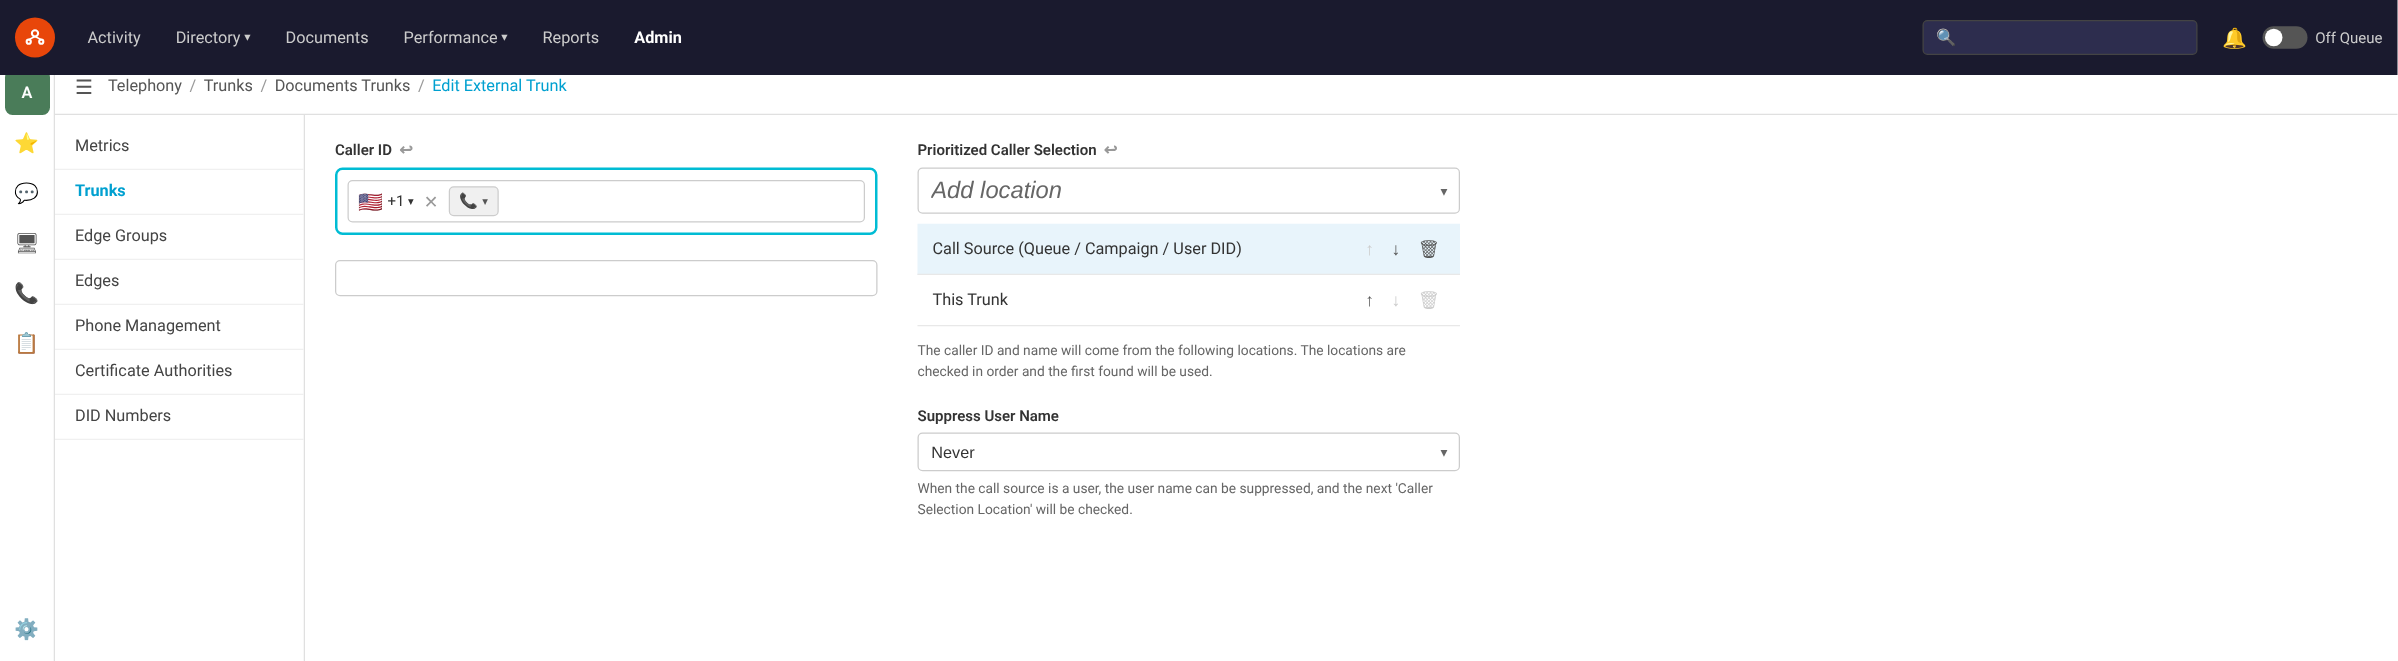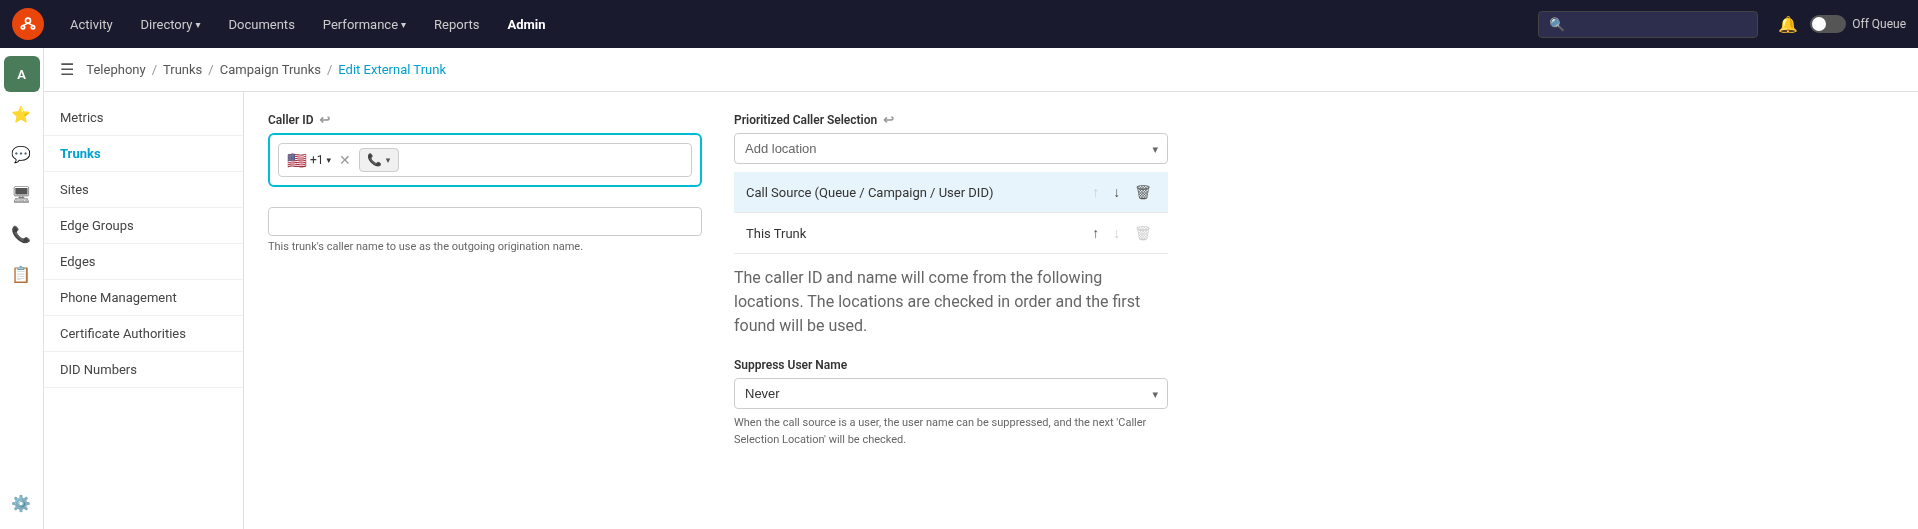--- a/index.html
+++ b/index.html
@@ -1,21 +1,21 @@
 <!DOCTYPE html>
 <html><head>
   <meta charset="utf-8">
   <style>
     * { box-sizing: border-box; margin: 0; padding: 0; }
     body { font-family: -apple-system, BlinkMacSystemFont, 'Segoe UI', Roboto, sans-serif; background: #fff; font-size: 13px; color: #333; overflow: hidden; }
 
     
     .top-nav {
       background: #1a1a2e;
-      height: 48px;
+      height: 60px;
       display: flex;
       align-items: center;
       padding: 0 12px;
       gap: 8px;
       position: fixed;
       top: 0; left: 0; right: 0;
       z-index: 100;
     }
     .nav-logo {
       width: 32px; height: 32px;
@@ -226,26 +226,27 @@
       margin-top: 4px;
     }
     .select-wrapper {
       position: relative; margin-bottom: 8px;
     }
     .select-wrapper select {
       width: 100%;
       border: 1px solid #ccc;
       border-radius: 4px;
       padding: 7px 10px;
-      font-size: 13px;
+      font-size: 19px;
       color: #666;
       background: #fff;
       outline: none;
       appearance: none;
       cursor: pointer;
+      font-style: italic;
     }
     .select-chevron {
       position: absolute; right: 10px; top: 50%; transform: translateY(-50%);
       color: #666; pointer-events: none; font-size: 11px;
     }
 
     
     .priority-list { margin-bottom: 12px; }
     .priority-item {
       display: flex; align-items: center; justify-content: space-between;
@@ -255,21 +256,21 @@
       color: #333;
     }
     .priority-item.highlighted { background: #e8f4fb; }
     .priority-actions { display: flex; align-items: center; gap: 6px; }
     .priority-btn {
       background: none; border: none; cursor: pointer; color: #555; font-size: 14px; padding: 2px 4px;
     }
     .priority-btn.disabled { color: #ccc; cursor: default; }
 
     .priority-help {
-      font-size: 16px;
+      font-size: 11px;
       color: #666;
       margin-bottom: 16px;
       line-height: 1.5;
     }
 
     
     .suppress-title {
       font-size: 12px;
       font-weight: 600;
       color: #333;
@@ -346,29 +347,28 @@
   <div class="sidebar-icon-btn">📋</div>
   <div class="sidebar-icon-btn" style="margin-top:auto;margin-bottom:8px;">⚙️</div>
 </div>
 
 <div class="breadcrumb-bar">
   <span class="breadcrumb-menu-icon">☰</span>
   <span class="breadcrumb-item link">Telephony</span>
   <span class="breadcrumb-sep">/</span>
   <span class="breadcrumb-item link">Trunks</span>
   <span class="breadcrumb-sep">/</span>
-  <span class="breadcrumb-item link">Campaign Trunks</span>
+  <span class="breadcrumb-item link">Documents Trunks</span>
   <span class="breadcrumb-sep">/</span>
   <span class="breadcrumb-item current">Edit External Trunk</span>
 </div>
 
 <div class="left-nav">
   <div class="left-nav-item">Metrics</div>
   <div class="left-nav-item active" style="color:#00a0d0;font-weight:700;">Trunks</div>
-  <div class="left-nav-item">Sites</div>
   <div class="left-nav-item">Edge Groups</div>
   <div class="left-nav-item">Edges</div>
   <div class="left-nav-item">Phone Management</div>
   <div class="left-nav-item">Certificate Authorities</div>
   <div class="left-nav-item">DID Numbers</div>
 </div>
 
 <div class="main-content">
   <div class="content-grid">
 
@@ -390,21 +390,20 @@
             <button class="phone-action-btn">
               <span>📞</span>
               <span style="font-size:9px;">▾</span>
             </button>
           </div>
         </div>
       </div>
 
       <div class="field-group">
         <input class="text-input" type="text" style="">
-        <div class="field-help">This trunk's caller name to use as the outgoing origination name.</div>
       </div>
 
     </div>
 
     <div class="right-col">
 
       <div class="field-group">
         <div class="field-label">
           <span>Prioritized Caller Selection</span>
           <span class="reset-icon" title="Reset">↩</span>

